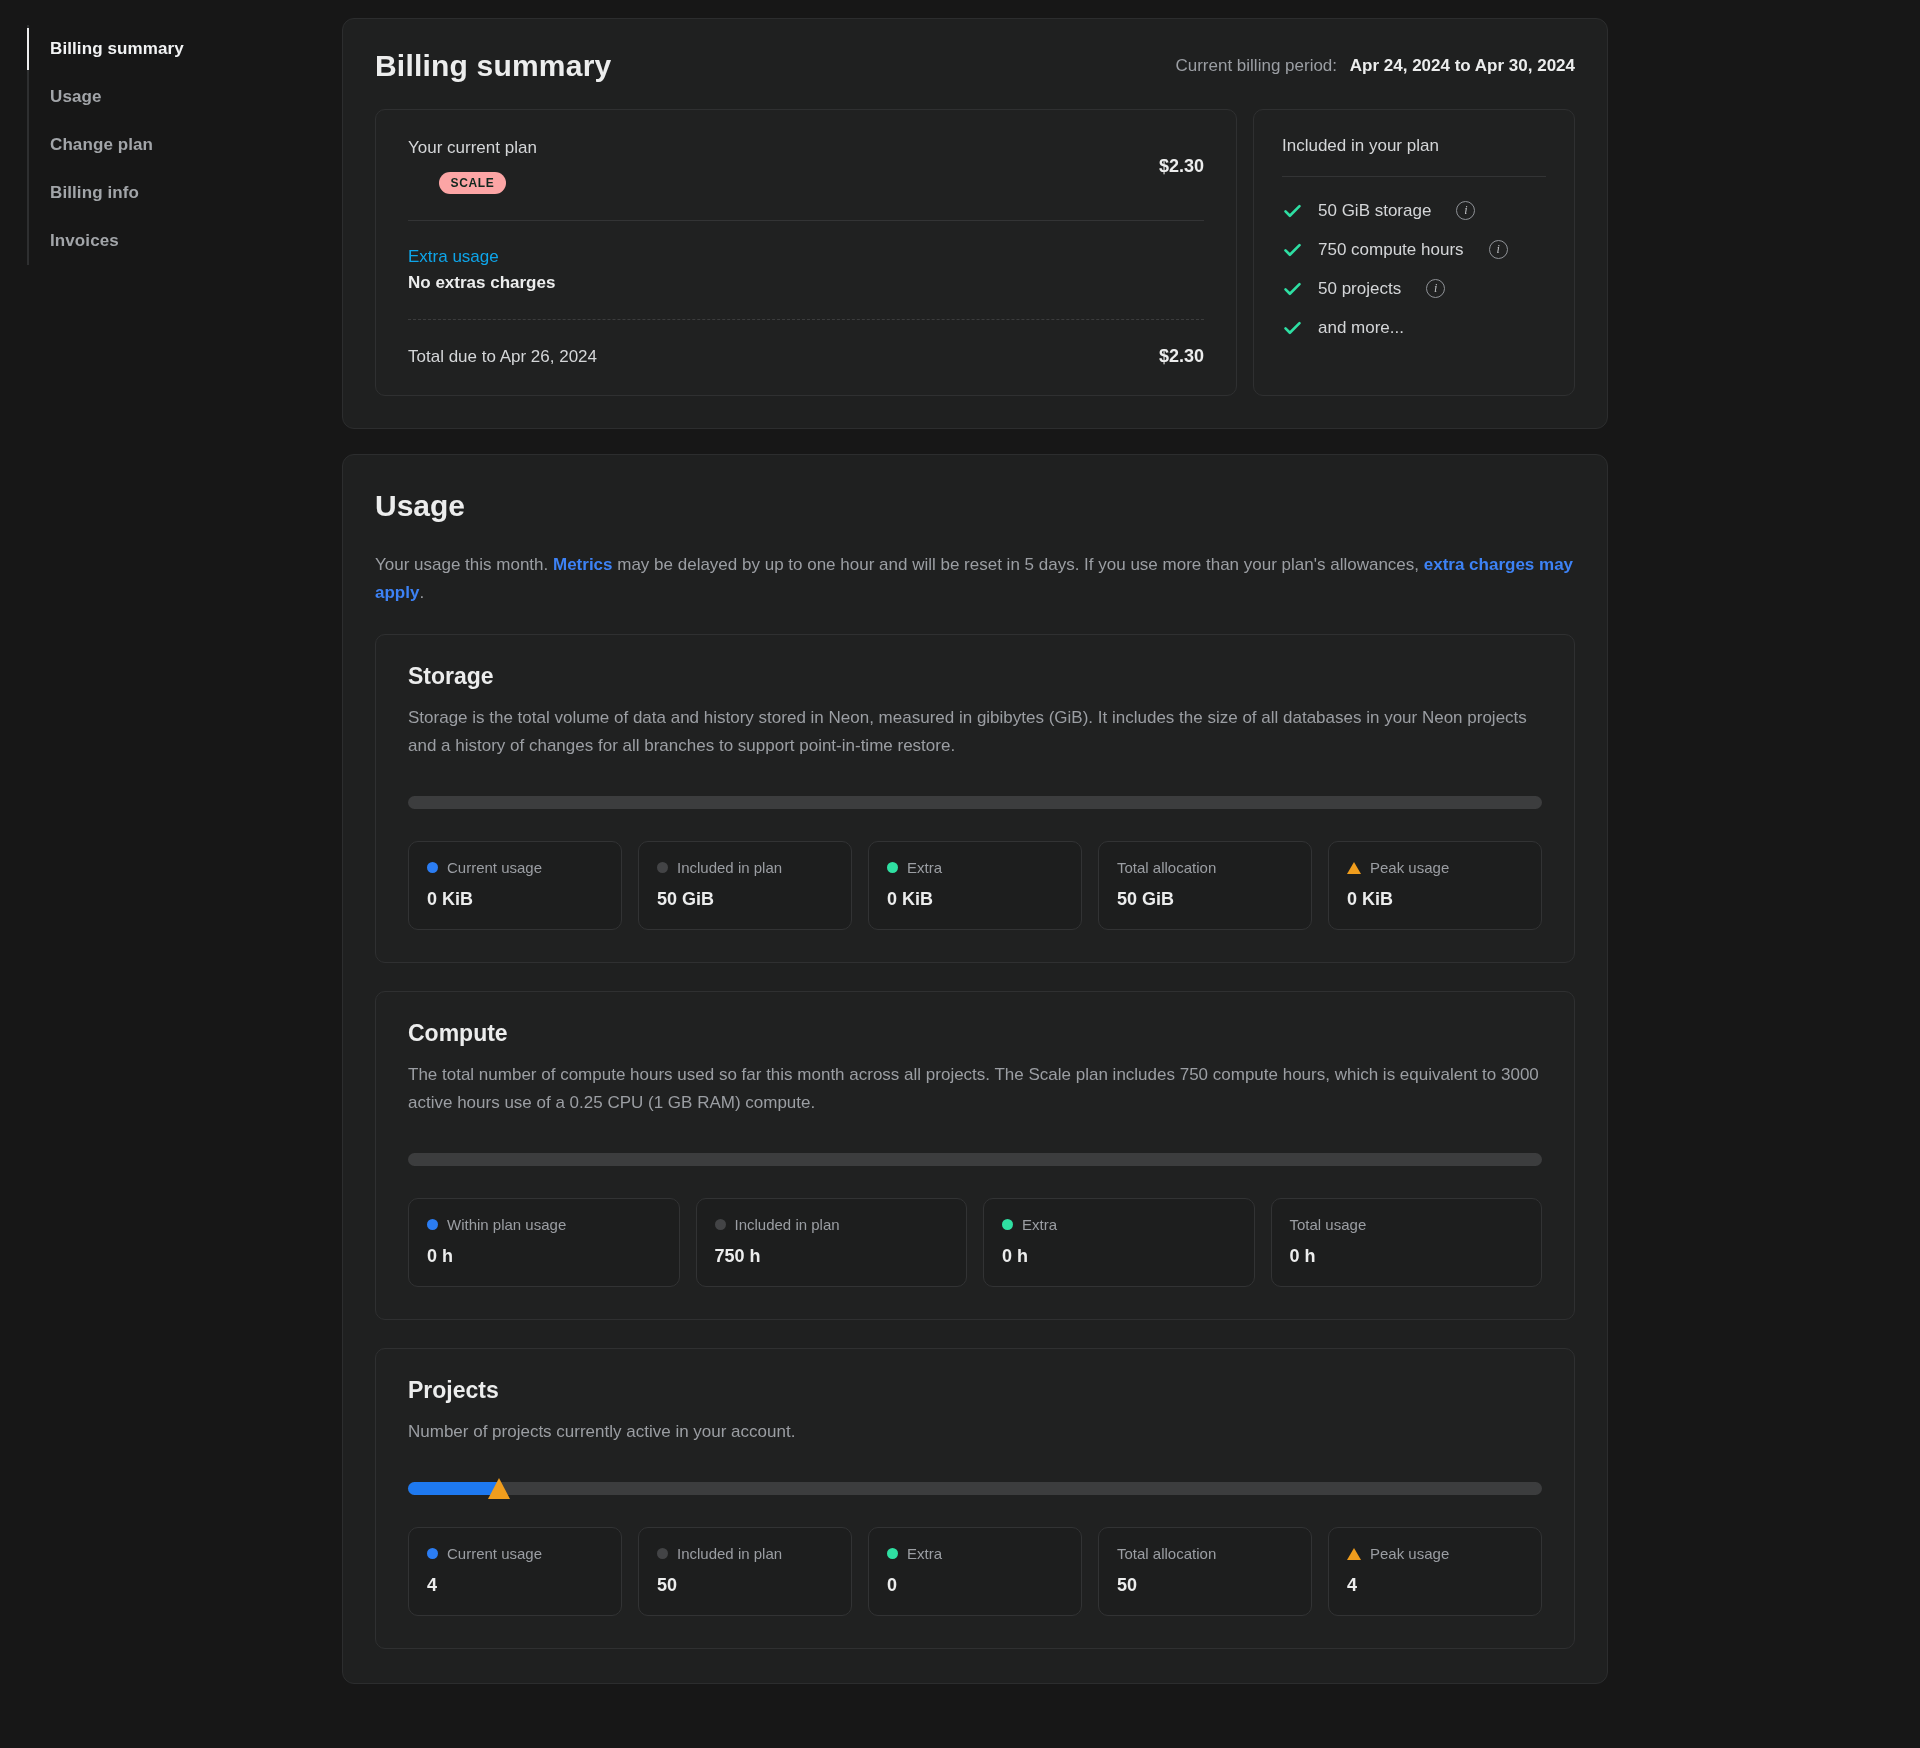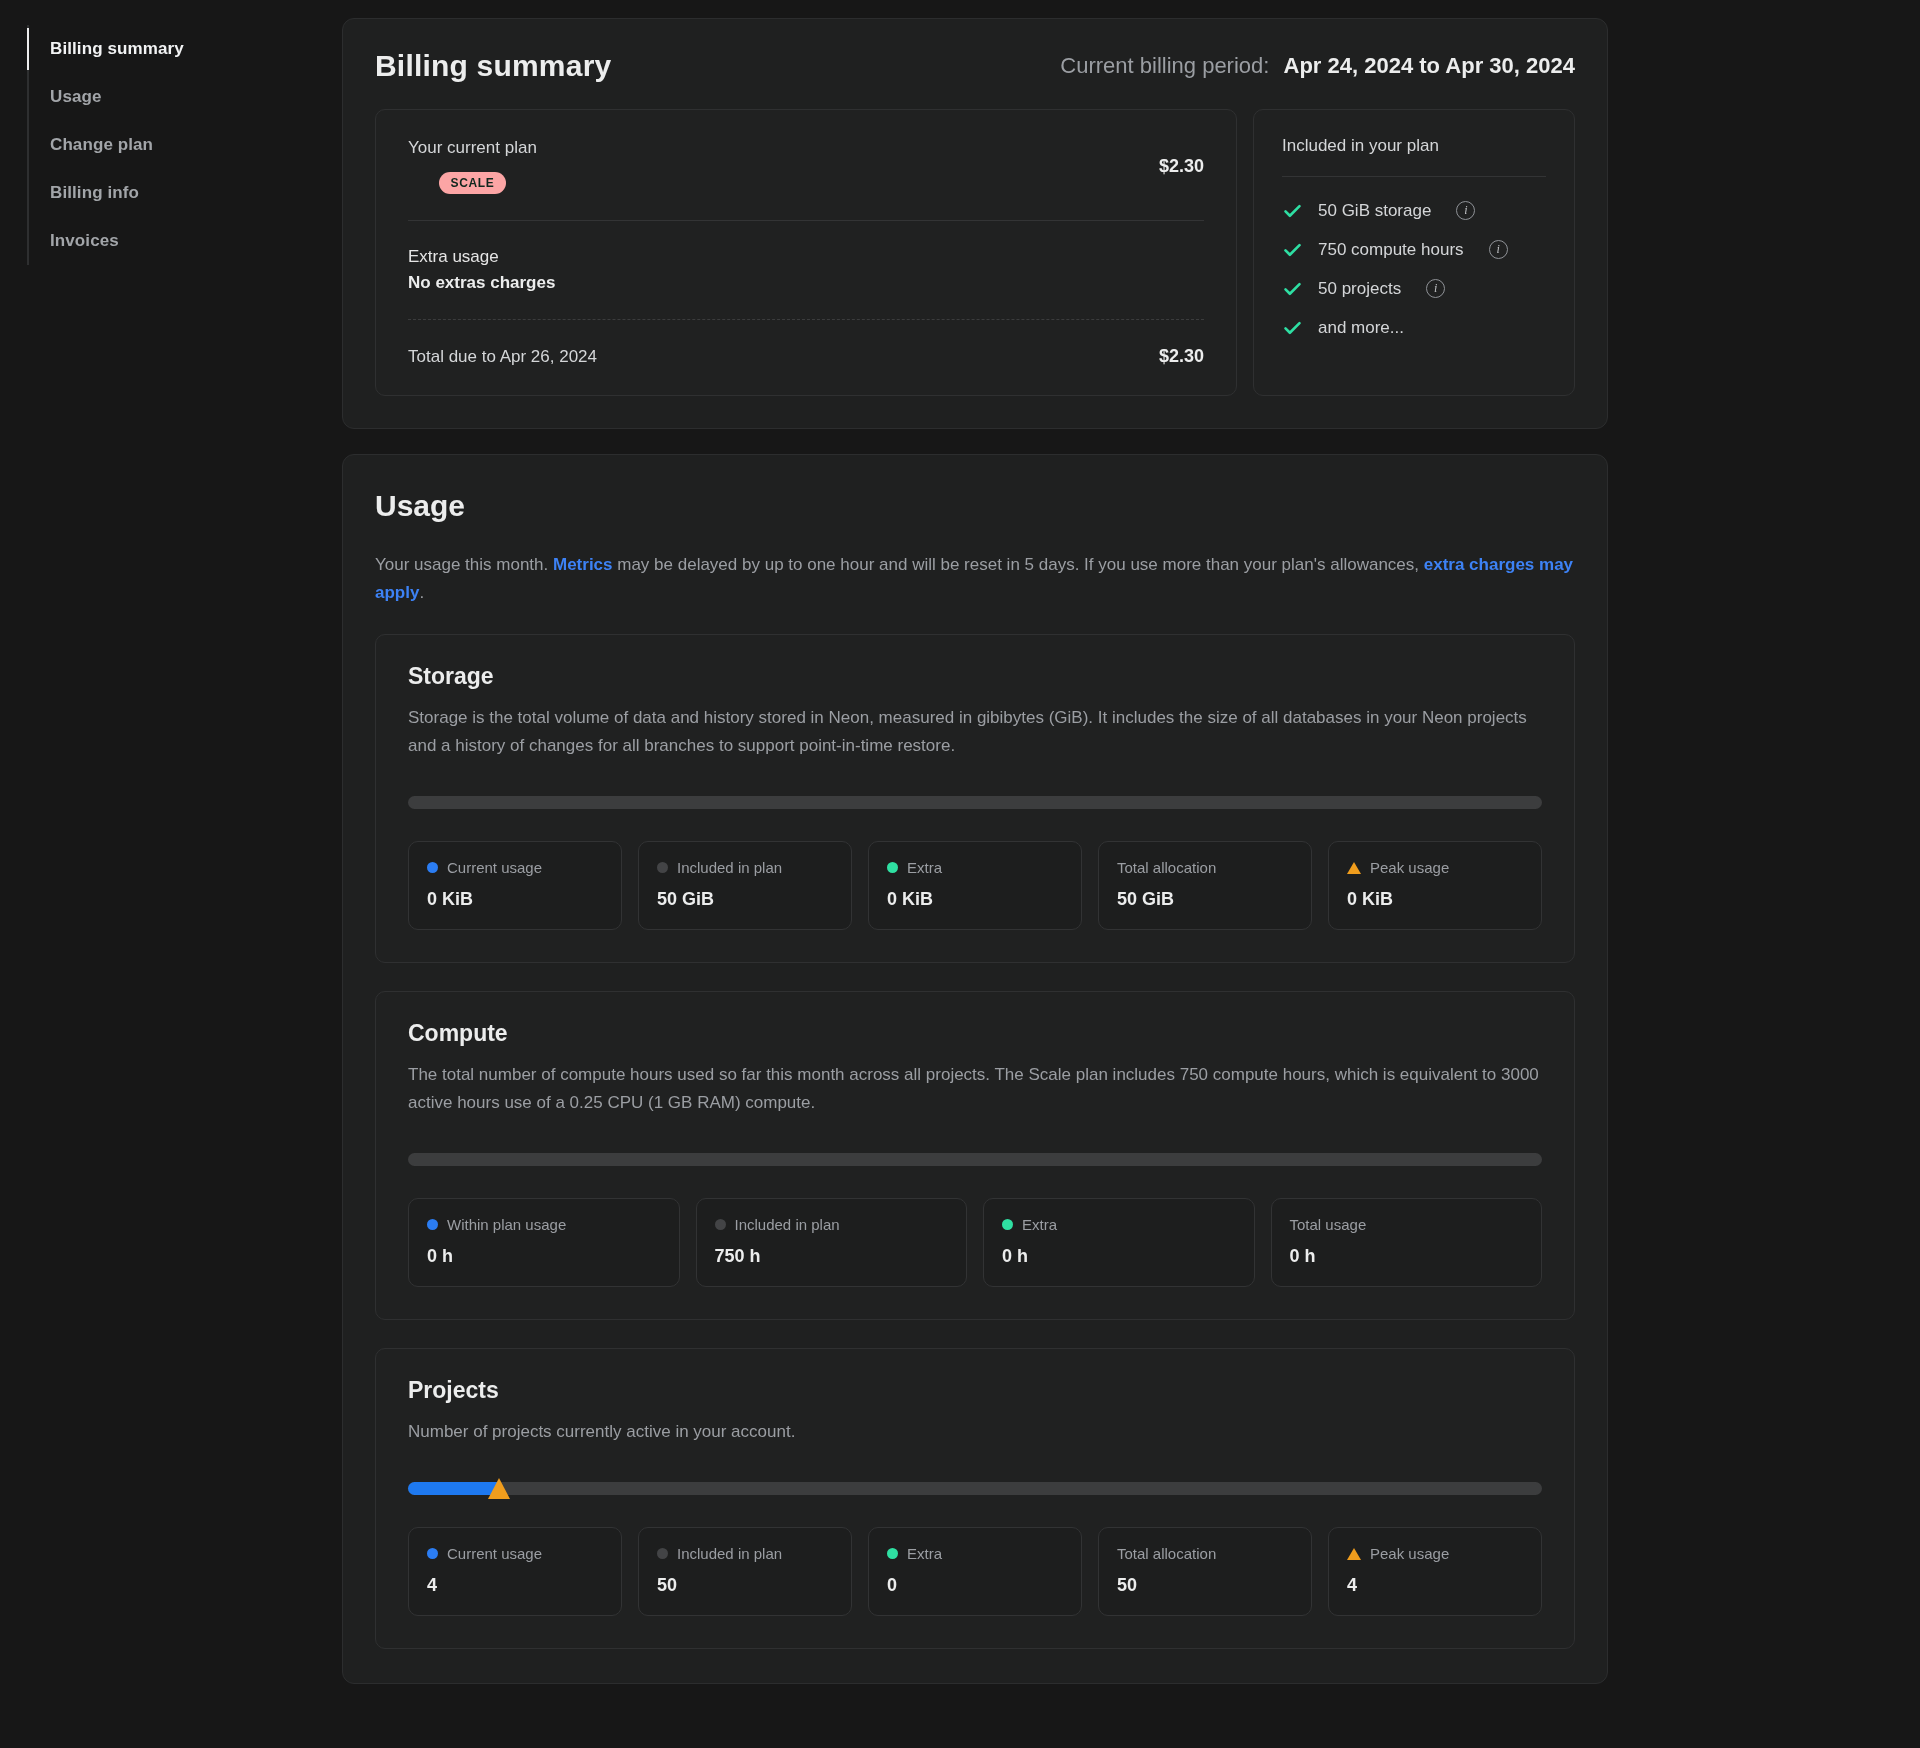--- a/index.html
+++ b/index.html
@@ -28,37 +28,37 @@
   
   .main { width:1266px; padding-top:18px; }
   .card {
     background:#1f2020; border:1px solid #2c2d2e; border-radius:12px;
   }
 
   
   #billing-card { padding:30px 32px 32px; }
   .bs-header { display:flex; justify-content:space-between; align-items:center; }
   .bs-title { font-size:30px; font-weight:700; color:#eceded; letter-spacing:0.2px; }
-  .period { font-size:22px; color:#9b9ea3; }
+  .period { font-size:17px; color:#9b9ea3; }
   .period .period-value { color:#eceded; font-weight:700; margin-left:8px; }
   .bs-body { display:flex; gap:16px; margin-top:26px; align-items:stretch; }
   .panel { border:1px solid #2f3031; border-radius:10px; background:#202121; }
   .plan-panel { flex:1 1 auto; padding:28px 32px; min-height:287px; }
   .included-panel { width:322px; flex-shrink:0; padding:26px 28px; }
 
   .row { display:flex; justify-content:space-between; align-items:center; }
   .plan-label { font-size:17px; color:#d4d6d8; display:flex; align-items:center; gap:14px;flex-direction:column; }
   .badge {
     background:#fca5a5; color:#10271d; font-size:12px; font-weight:700;
     letter-spacing:0.6px; padding:5px 12px; border-radius:999px; line-height:1;
   }
   .amount { font-size:18px; font-weight:700; color:#eceded; }
   hr.sep-solid { border:none; border-top:1px solid #333435; margin:26px 0; }
   hr.sep-dashed { border:none; border-top:1px dashed #3b3c3d; margin:26px 0; }
-  .muted-label { color:#e5e5e5; font-size:17px; }
+  .muted-label { color:#0ea5e9; font-size:17px; }
   .strong-line { color:#eceded; font-size:17px; font-weight:700; margin-top:6px; }
   .total-label { font-size:17px; color:#d4d6d8; }
 
   .inc-title { font-size:17px; color:#d4d6d8; }
   .inc-sep { border:none; border-top:1px solid #333435; margin:20px 0 14px; }
   .inc-item { display:flex; align-items:center; gap:15px; height:39px; font-size:17px; color:#d4d6d8; }
   .check { width:21px; height:21px; flex-shrink:0; }
   .info-i {
     display:inline-flex; align-items:center; justify-content:center;
     width:19px; height:19px; border:1.5px solid #8f9297; border-radius:50%;

